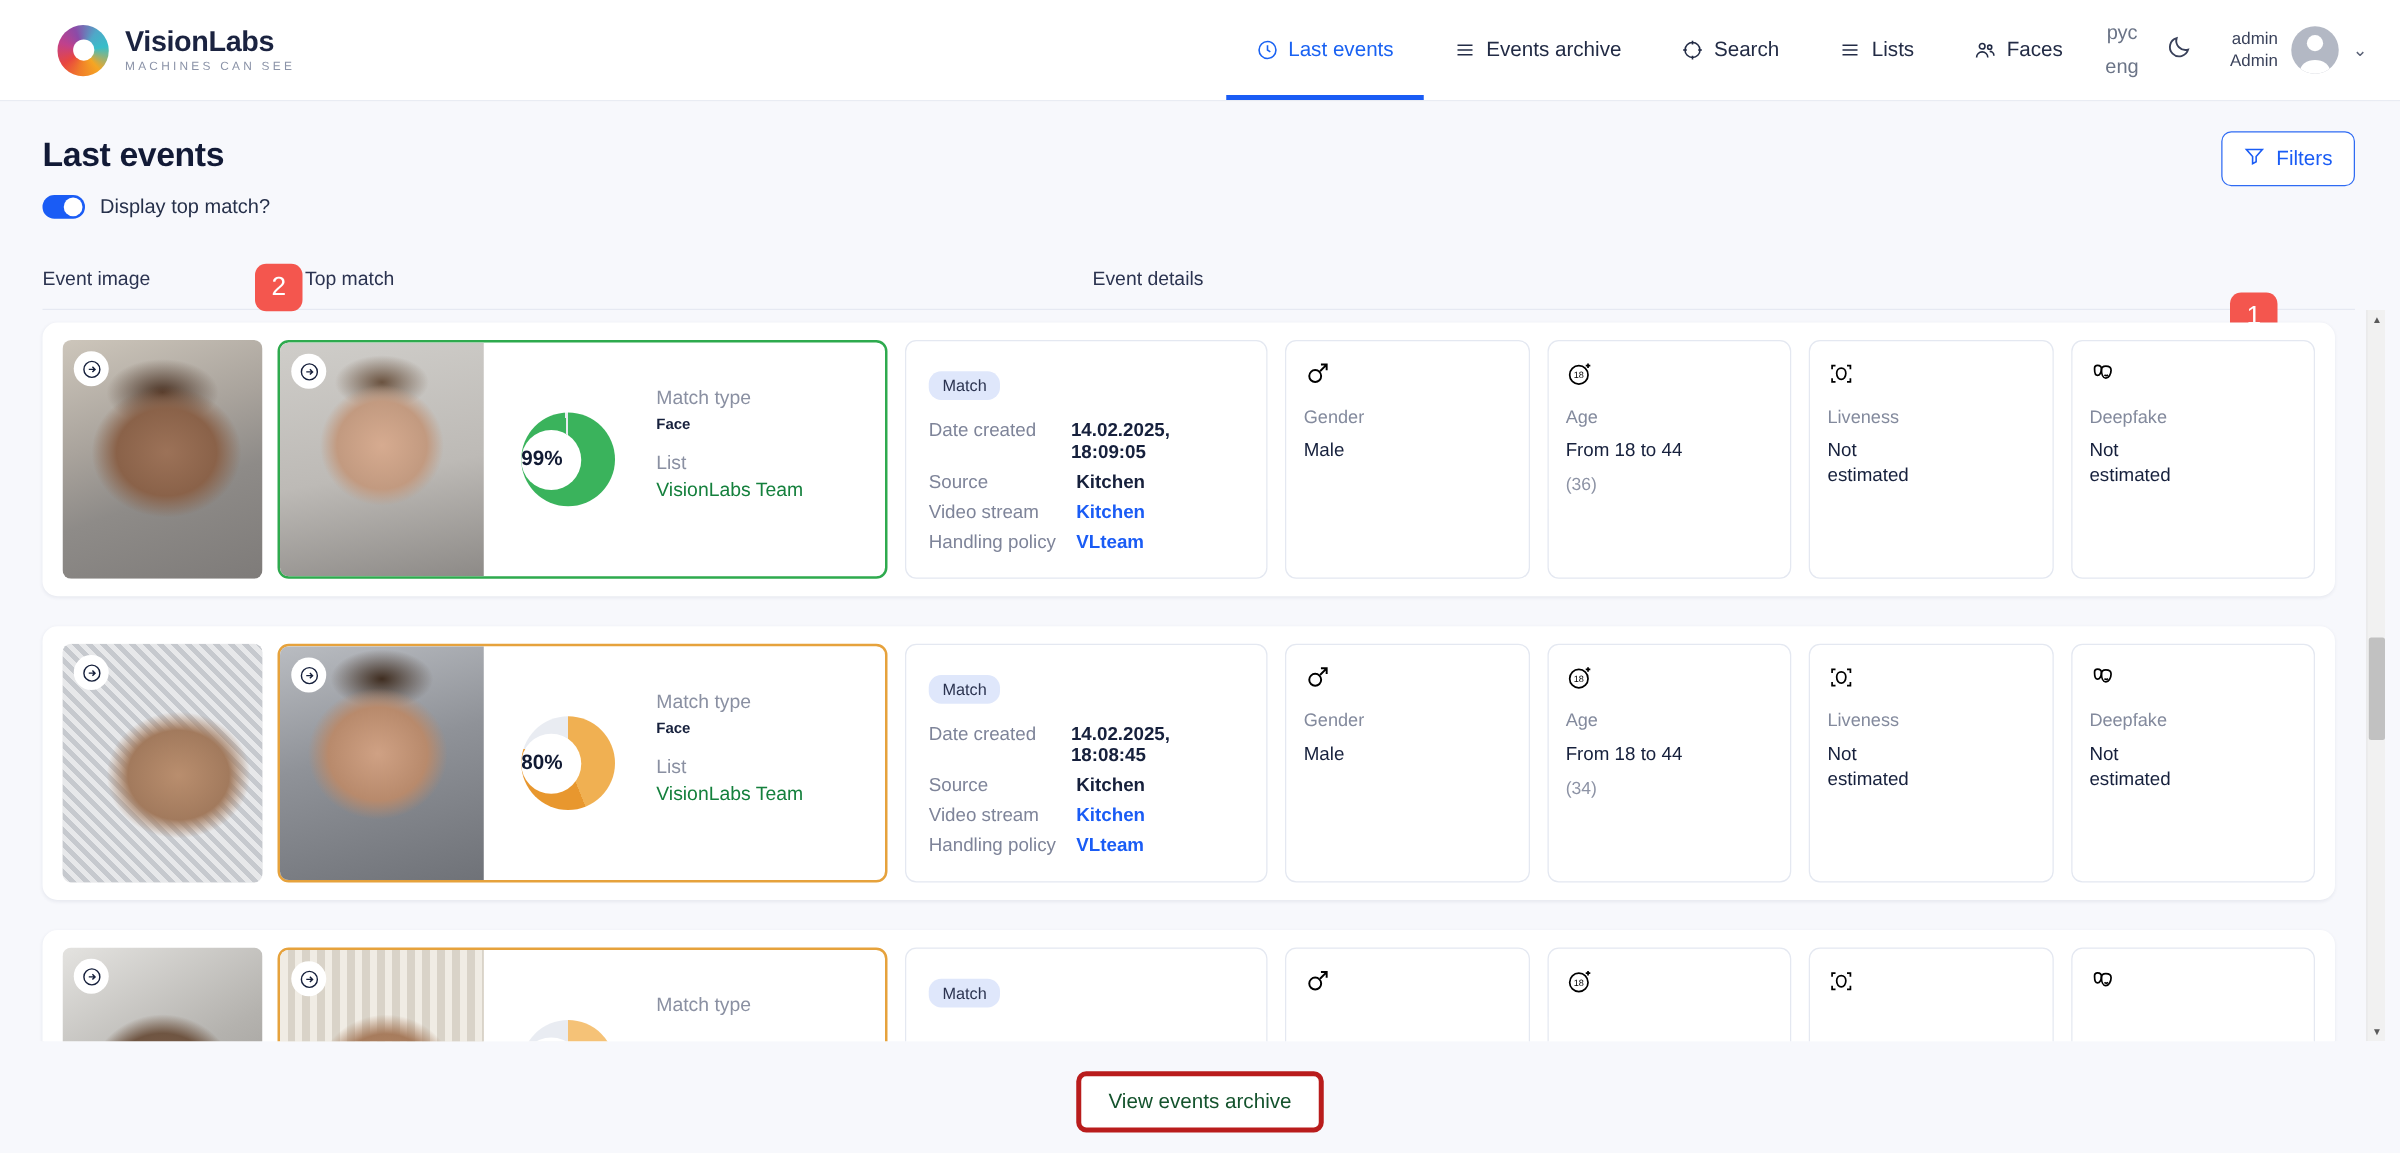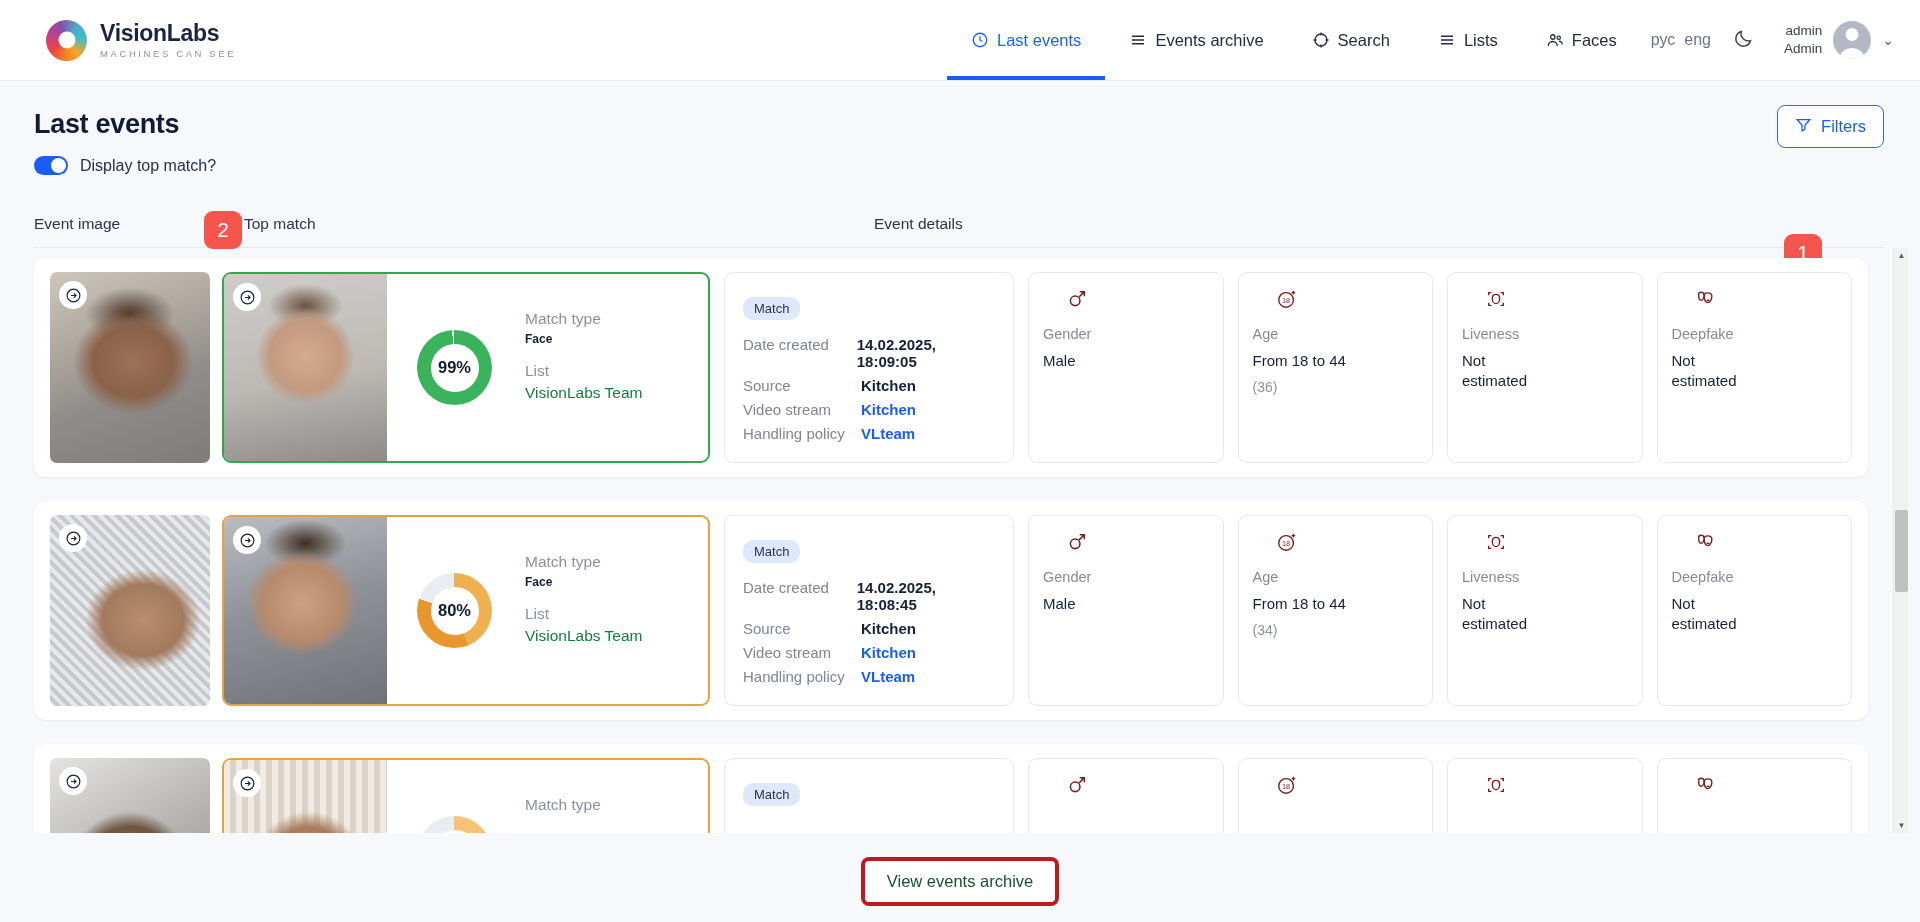--- a/index.html
+++ b/index.html
@@ -47,21 +47,21 @@
     position: relative;
   }
   .nav-item.active { color: #1a62f2; }
   .nav-item.active::after {
     content: ""; position: absolute; left: 0; right: 0; bottom: 0;
     height: 4px; background: #1a5cf5;
   }
   .nav-icon { display: flex; align-items: center; justify-content: center; width: 18px; height: 18px; }
   .nav-icon svg { width: 18px; height: 18px; }
 
-  .lang-wrap { display: flex; align-items: center; gap: 9px; margin-left: 10px; font-size: 16px; }
+  .lang-wrap { display: flex; align-items: center; gap: 9px; margin-left: 10px; font-size: 16px; flex-direction: column; }
   .lang { color: #6b7487; cursor: pointer; }
   .theme-btn { margin-left: 22px; cursor: pointer; display:flex; align-items:center; }
   .user-block { display: flex; align-items: center; gap: 11px; margin-left: 30px; margin-right: 26px; cursor: pointer; }
   .user-names { text-align: right; line-height: 1.32; }
   .user-name { font-size: 13.5px; color: #39415a; }
   .user-role { font-size: 13.5px; color: #39415a; }
   .avatar {
     width: 38px; height: 38px; border-radius: 50%; background: #b3b8c4;
     position: relative; overflow: hidden;
   }
@@ -171,21 +171,21 @@
     border-radius: 9px; background: #fff;
     display: flex; align-items: stretch; overflow: hidden;
     position: relative;
   }
   .match-card.green { border: 2px solid #2eaa4e; }
   .match-card.orange { border: 2px solid #e6a23c; }
   .match-photo { width: 163px; flex: none; position: relative; }
   .donut-wrap { display: flex; align-items: center; padding-left: 30px; }
   .donut {
     width: 75px; height: 75px; border-radius: 50%;
-    display: flex; align-items: center; justify-content: center;
+    display: flex; align-items: center; 
     position: relative;
   }
   .donut::after {
     content: ""; position: absolute; width: 48px; height: 48px;
     border-radius: 50%; background: #fff;
   }
   .donut span {
     position: relative; z-index: 2; font-size: 16.5px;
     font-weight: bold; color: #111a33;
   }
@@ -209,21 +209,21 @@
   .kv .k { width: 118px; color: #7e8499; }
   .kv .v { color: #16203c; font-weight: bold; }
   .kv .v.link { color: #1a5cf5; font-weight: bold; cursor: pointer; }
 
   
   .attrs { display: flex; gap: 14px; margin-left: 14px; flex: 1; }
   .attr-card {
     flex: 1; border: 1px solid #e4e8f1; border-radius: 9px; background: #fff;
     padding: 15px 14px;
   }
-  .attr-icon { height: 30px; color: #7f1d1d; margin-left: 23px; }
+  .attr-icon { height: 30px; color: #000000; }
   .attr-icon svg { width: 22px; height: 22px; }
   .attr-label { font-size: 14.5px; color: #838a9d; margin-top: 8px; }
   .attr-value { font-size: 15px; color: #16203c; margin-top: 9px; line-height: 1.33; }
   .attr-sub { font-size: 14px; color: #8d93a5; margin-top: 8px; }
 
   
   .scrollbar {
     position: absolute; right: 12px; top: 0; width: 15px; height: 585px;
     background: #f1f1f1; border-left: 1px solid #e8e8e8;
   }

